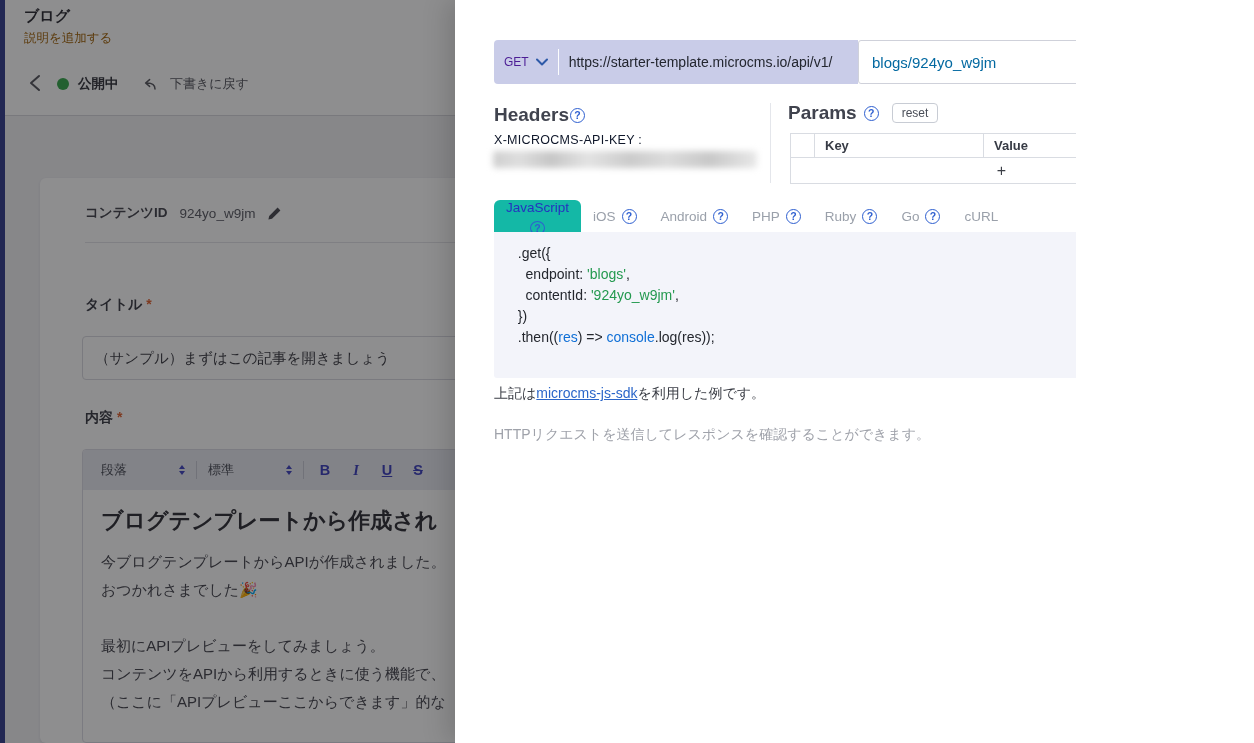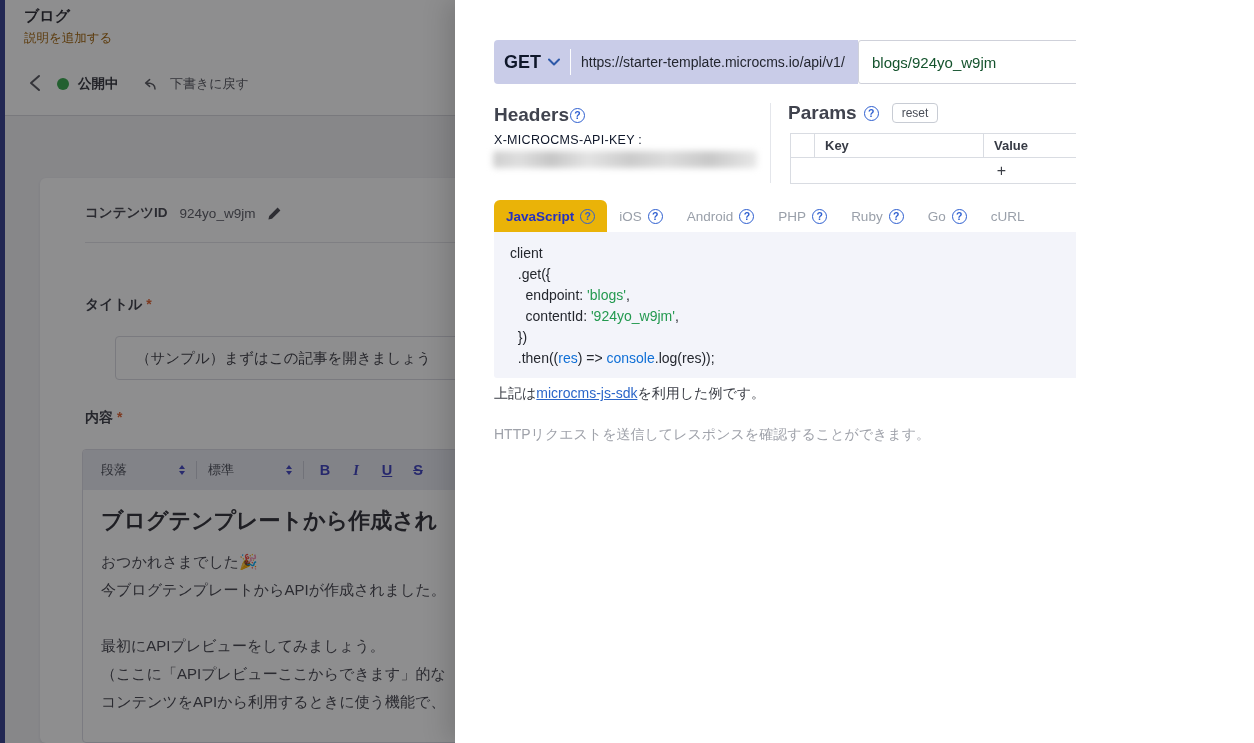--- a/index.html
+++ b/index.html
@@ -18,21 +18,21 @@
   .revert{position:absolute;left:137px;top:75px;display:flex;align-items:center;gap:13px;font-size:13px;color:#55565e;}
   .edit-body{position:absolute;left:5px;top:116px;width:450px;height:627px;background:#f1f1f4;}
   .card{position:absolute;left:40px;top:178px;width:505px;height:565px;background:#ffffff;border-radius:6px;box-shadow:0 1px 3px rgba(40,40,60,.08);}
   .cid-row{position:absolute;left:45px;top:26px;display:flex;align-items:center;gap:12px;}
   .cid-label{font-size:13.5px;font-weight:bold;color:#44454e;}
   .cid-value{font-size:13.5px;color:#5a5b64;}
   .cid-divider{position:absolute;left:45px;top:64px;width:460px;border-top:1px solid #e3e3e8;}
   .field-label{font-size:14px;font-weight:bold;color:#3a3b44;}
   .req{color:#e0602f;margin-left:4px;font-weight:bold;}
   .title-label{position:absolute;left:45px;top:118px;}
-  .title-input{position:absolute;left:42px;top:158px;width:463px;height:44px;box-sizing:border-box;border:1px solid #d9d9e0;border-radius:4px;background:#fff;display:flex;align-items:center;padding:0 20px;font-size:14.5px;color:#3a3a42;margin-left:33px;}
+  .title-input{position:absolute;left:42px;top:158px;width:463px;height:44px;box-sizing:border-box;border:1px solid #d9d9e0;border-radius:4px;background:#fff;display:flex;align-items:center;padding:0 12px;font-size:14.5px;color:#3a3a42;}
   .body-label{position:absolute;left:45px;top:231px;}
   .editor{position:absolute;left:42px;top:271px;width:463px;height:294px;box-sizing:border-box;border:1px solid #dcdce4;border-radius:4px;overflow:hidden;background:#fff;}
   .toolbar{height:40px;background:#e9eaf2;display:flex;align-items:center;padding:0 18px;gap:11px;box-sizing:border-box;}
   .tb-select{display:flex;align-items:center;justify-content:space-between;width:84px;font-size:13px;color:#4a4e58;}
   .updown{display:inline-flex;flex-direction:column;gap:2px;}
   .updown i{width:0;height:0;border-left:3.5px solid transparent;border-right:3.5px solid transparent;display:block;}
   .updown .up{border-bottom:4px solid #3f43c0;}
   .updown .dn{border-top:4px solid #3f43c0;}
   .tb-sep{width:1px;height:18px;background:#c9cad6;}
   .tb-btn{font-size:14.5px;color:#3b3fbe;font-weight:bold;width:20px;text-align:center;}
@@ -43,44 +43,44 @@
   .editor-h{font-size:22px;font-weight:bold;color:#2e2e36;margin:0 0 12px 0;white-space:nowrap;}
   .p-line{font-size:15px;color:#45454e;line-height:28px;min-height:28px;white-space:nowrap;}
 
   
   .overlay{position:absolute;inset:0;background:rgba(15,15,18,0.47);z-index:5;}
 
   
   .panel{position:absolute;left:455px;top:0;width:799px;height:743px;background:#ffffff;z-index:10;box-shadow:-8px 0 24px rgba(0,0,0,0.15);}
   .method-bar{position:absolute;left:39px;top:40px;width:364px;height:44px;background:#c9cce8;border-radius:4px 0 0 4px;display:flex;align-items:center;box-sizing:border-box;padding-left:10px;}
   .method-select{display:flex;align-items:center;gap:7px;cursor:pointer;}
-  .method-label{font-size:18px;font-weight:bold;color:#0f172a;}
+  .method-label{font-size:12px;font-weight:normal;color:#4c1d95;}
   .bar-sep{width:1px;height:26px;background:rgba(255,255,255,.95);margin-left:10px;}
   .base-url{margin-left:10px;font-size:14px;color:#23262f;white-space:nowrap;}
-  .endpoint-select{position:absolute;left:403px;top:40px;width:260px;height:44px;box-sizing:border-box;border:1px solid #cfd1da;border-radius:3px;background:#fff;display:flex;align-items:center;justify-content:space-between;padding:0 13px;font-size:15px;color:#14532d;cursor:pointer;}
+  .endpoint-select{position:absolute;left:403px;top:40px;width:260px;height:44px;box-sizing:border-box;border:1px solid #cfd1da;border-radius:3px;background:#fff;display:flex;align-items:center;justify-content:space-between;padding:0 13px;font-size:15px;color:#0369a1;cursor:pointer;}
   .fetch-btn{position:absolute;left:663px;top:40px;width:97px;height:44px;background:#f6881f;border:none;border-radius:5px;color:#fff;font-size:19px;font-weight:bold;display:flex;align-items:center;justify-content:space-between;gap:8px;cursor:pointer;font-family:inherit;}
   .sec-title{font-size:19px;font-weight:bold;color:#40434e;display:flex;align-items:center;gap:1px;}
   .headers-title{position:absolute;left:39px;top:104px;}
   .help-icon{width:15px;height:15px;border:1.5px solid #2e5fd0;border-radius:50%;color:#2e5fd0;font-size:10.5px;font-weight:bold;display:inline-flex;align-items:center;justify-content:center;box-sizing:border-box;cursor:pointer;}
   .help-icon::after{content:"?";}
   .apikey-label{position:absolute;left:39px;top:133px;font-size:12.5px;color:#0f172a;letter-spacing:.3px;}
   .apikey-blur{position:absolute;left:38px;top:151px;width:264px;height:17px;border-radius:3px;filter:blur(3px);
      background:linear-gradient(90deg,#cfcfcf 0%,#dedede 10%,#c6c6c6 22%,#e3e3e3 36%,#cbcbcb 52%,#dcdcdc 66%,#c8c8c8 82%,#e8e8e8 100%);}
   .vsep{position:absolute;left:315px;top:103px;width:1px;height:80px;background:#e4e6eb;}
   .params-head{position:absolute;left:333px;top:102px;display:flex;align-items:center;gap:7px;}
   .reset-btn{margin-left:6px;border:1px solid #c8ccd4;border-radius:4px;font-size:12px;color:#4a4e58;padding:2px 9px;background:#fff;cursor:pointer;font-family:inherit;}
   .params-table{position:absolute;left:335px;top:133px;width:423px;box-sizing:border-box;}
   .pt-head{display:flex;border:1px solid #d9dce2;box-sizing:border-box;height:25px;align-items:center;}
   .pt-c0{width:23px;align-self:stretch;border-right:1px solid #d9dce2;}
   .pt-c1{width:158px;padding-left:10px;font-size:13px;font-weight:bold;color:#373b45;border-right:1px solid #d9dce2;align-self:stretch;display:flex;align-items:center;}
   .pt-c2{flex:1;padding-left:10px;font-size:13px;font-weight:bold;color:#373b45;}
   .pt-add{border:1px solid #d9dce2;border-top:none;height:25px;display:flex;align-items:center;justify-content:center;font-size:16px;color:#3c3f47;cursor:pointer;}
   .tabs{position:absolute;left:39px;top:200px;height:32px;display:flex;align-items:stretch;}
   .tab{display:flex;align-items:center;gap:6px;padding:0 12px;font-size:13.5px;color:#9aa0aa;cursor:pointer;}
-  .tab.active{background:#eab308;border-radius:6px 6px 0 0;color:#2531c0;font-weight:bold;}
+  .tab.active{background:#14b8a6;border-radius:6px 6px 0 0;color:#2531c0;font-weight:normal;flex-direction:column;}
   .code-block{position:absolute;left:39px;top:232px;width:719px;height:146px;background:#f3f4fa;border-radius:0 3px 3px 3px;box-sizing:border-box;}
   .code{margin:0;padding:11px 16px;font-family:"Liberation Sans","DejaVu Sans",sans-serif;font-size:14px;line-height:21px;color:#24272e;}
   .code div{white-space:pre;}
   .tok-str{color:#23994f;}
   .tok-id{color:#0f6fd6;}
   .copy-btn{position:absolute;top:9px;right:10px;background:#fff;border:1px solid #c9ccd2;border-radius:3px;font-size:12px;color:#6b6f76;padding:2px 8px;cursor:pointer;font-family:inherit;}
   .sdk-note{position:absolute;left:39px;top:385px;font-size:14px;color:#3a3d45;}
   .sdk-link{color:#2b66c9;text-decoration:underline;cursor:pointer;}
   .http-note{position:absolute;left:39px;top:426px;font-size:14px;color:#9fa2aa;}
   svg{display:block;}
@@ -159,26 +159,26 @@
             </span>
         </div>
         <div class="tb-sep"></div>
         <div class="tb-btn">B</div>
         <div class="tb-btn tb-i">I</div>
         <div class="tb-btn tb-u">U</div>
         <div class="tb-btn tb-s">S</div>
       </div>
       <div class="editor-content">
         <div class="editor-h">ブログテンプレートから作成され</div>
+        <div class="p-line">今ブログテンプレートからAPIが作成されました。</div>
         <div class="p-line">おつかれさまでした🎉</div>
-        <div class="p-line">今ブログテンプレートからAPIが作成されました。</div>
         <div class="p-line"></div>
         <div class="p-line">最初にAPIプレビューをしてみましょう。</div>
+        <div class="p-line">コンテンツをAPIから利用するときに使う機能で、</div>
         <div class="p-line">（ここに「APIプレビューここからできます」的な</div>
-        <div class="p-line">コンテンツをAPIから利用するときに使う機能で、</div>
       </div>
     </div>
   </div>
 
   <div class="overlay"></div>
 
   <div class="panel">
 
     <div class="method-bar">
       <div class="method-select">
@@ -262,21 +262,20 @@
         <span>Go</span>
         <span class="help-icon"></span>
       </div>
       <div class="tab">
         <span>cURL</span>
       </div>
     </div>
 
     <div class="code-block">
       <div class="code">
-        <div><span>client</span></div>
         <div><span>  .get({</span></div>
         <div><span>    endpoint: </span><span class="tok-str">'blogs'</span><span>,</span></div>
         <div><span>    contentId: </span><span class="tok-str">'924yo_w9jm'</span><span>,</span></div>
         <div><span>  })</span></div>
         <div><span>  .then((</span><span class="tok-id">res</span><span>) =&gt; </span><span class="tok-id">console</span><span>.log(res));</span></div>
       </div>
       <button class="copy-btn">copy</button>
     </div>
 
     <div class="sdk-note">

